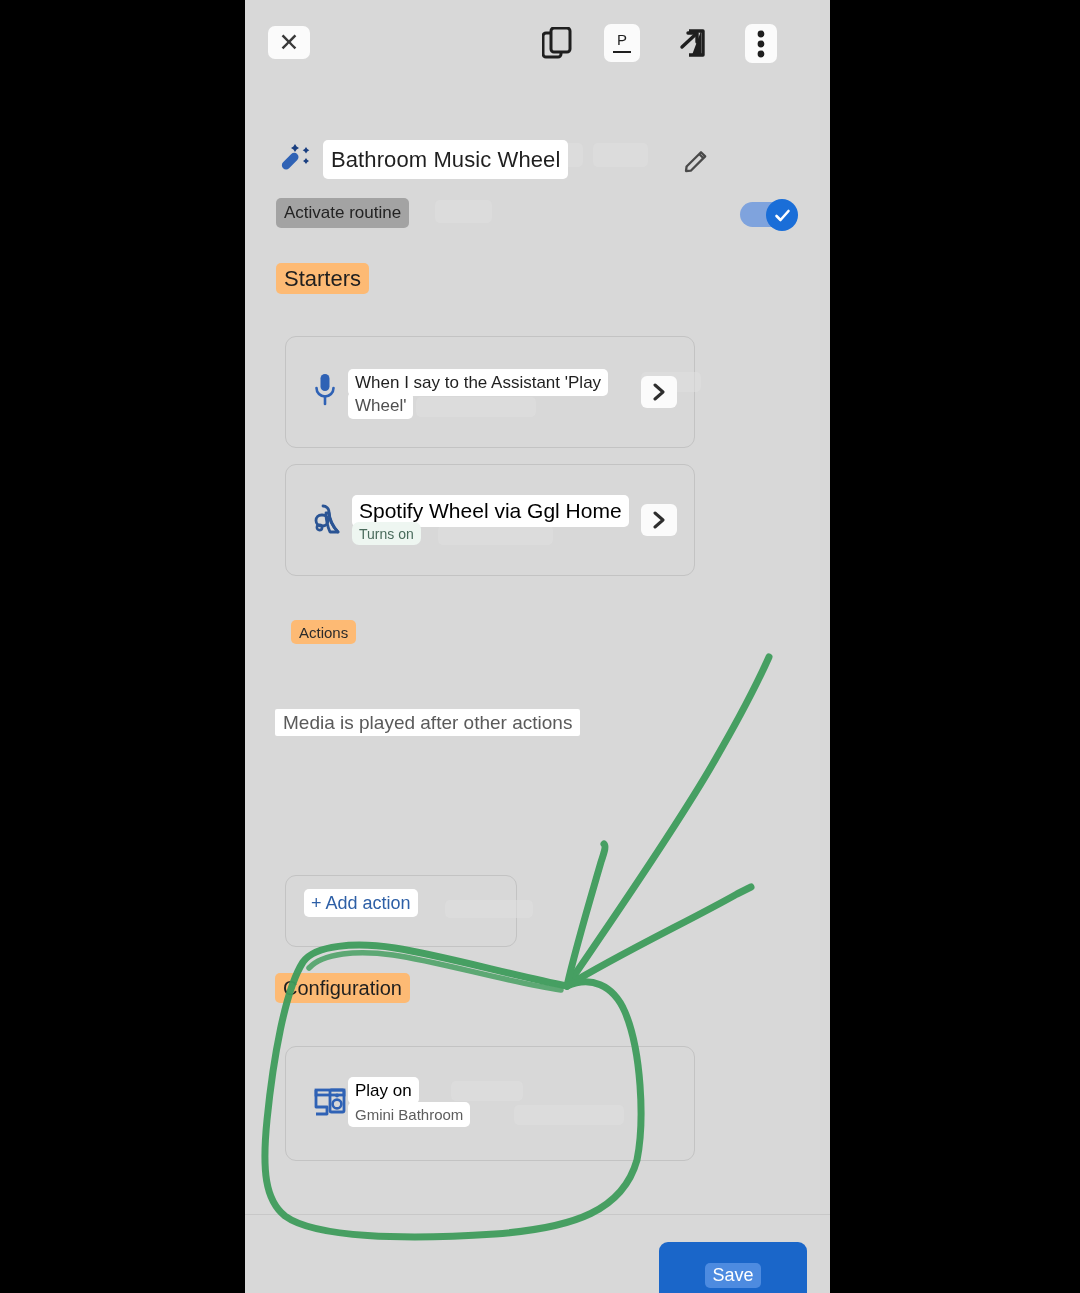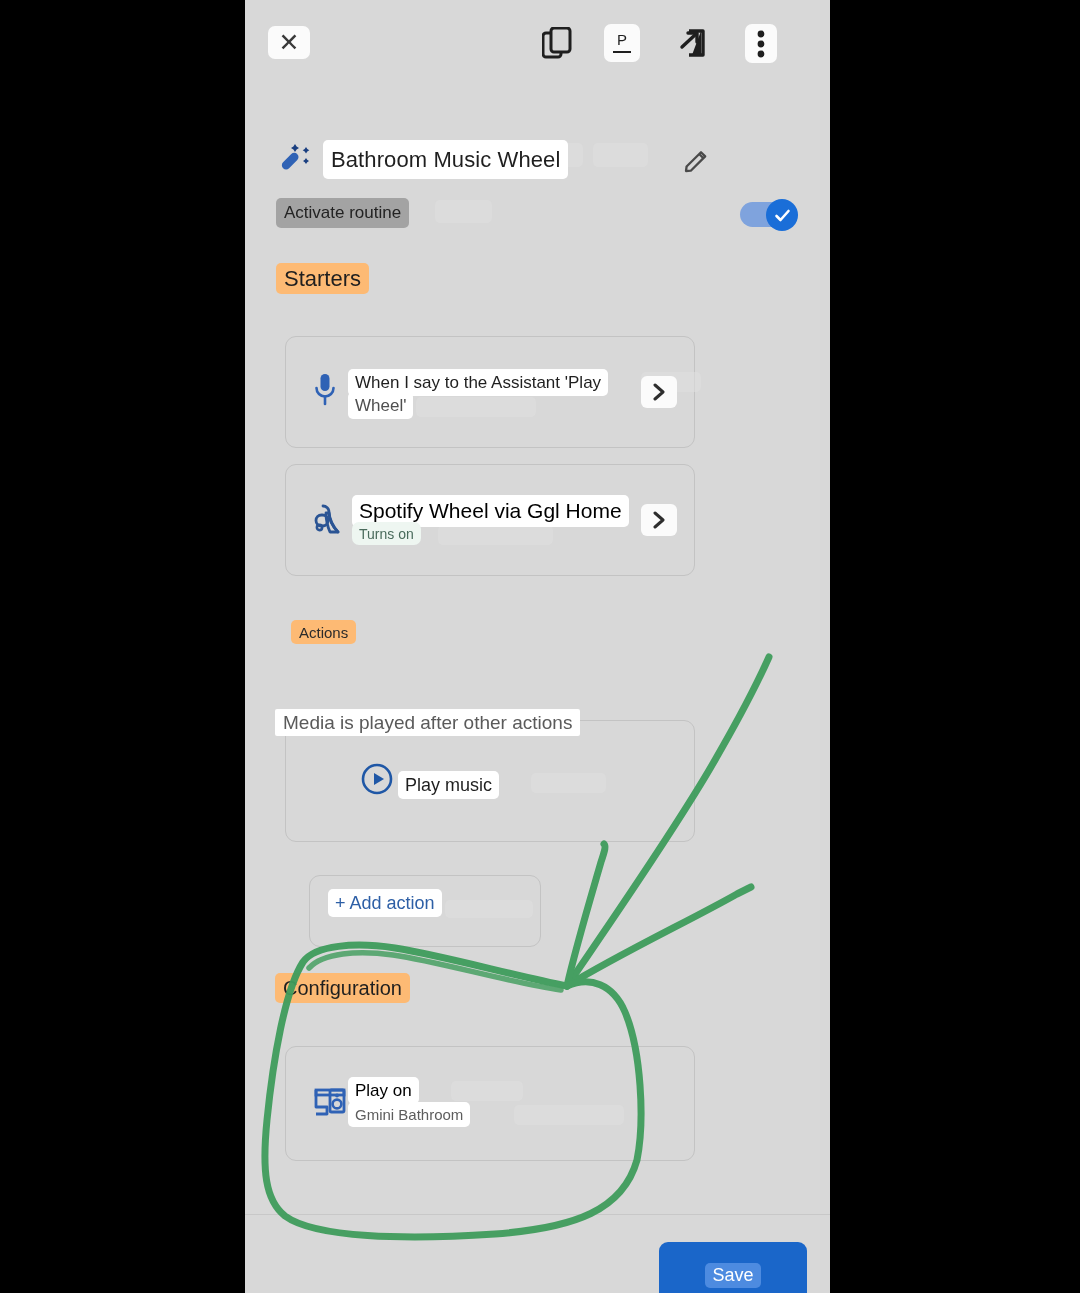--- a/index.html
+++ b/index.html
@@ -131,21 +131,21 @@
     position: absolute;
     left: 40px;
     width: 410px;
     border: 1px solid #c3c3c3;
     border-radius: 11px;
     background: transparent;
   }
   .card-starter1 { top: 336px; height: 112px; }
   .card-starter2 { top: 464px; height: 112px; }
   .card-action   { top: 720px; height: 122px; }
-  .card-addact   { top: 875px; height: 72px; width: 232px; margin-left: 24px; }
+  .card-addact   { top: 875px; height: 72px; width: 232px; }
   .card-playon   { top: 1046px; height: 115px; }
 
   .card-icon {
     position: absolute;
     left: 28px; top: 50%;
     transform: translateY(-50%);
   }
   .chev-btn {
     position: absolute;
     right: 17px; top: 50%;
@@ -329,30 +329,20 @@
         <svg width="16" height="18" viewBox="0 0 16 18">
           <path d="M4 2 L12 9 L4 16" fill="none" stroke="#2e2e2e" stroke-width="3" stroke-linecap="round" stroke-linejoin="round"></path>
         </svg>
       </div>
     </div>
 
     <div class="section-chip h-actions">Actions</div>
 
     <div class="note-chip">Media is played after other actions</div>
 
-    <div class="card card-action">
-      <span class="act-icon">
-        <svg width="32" height="32" viewBox="0 0 32 32">
-          <circle cx="16" cy="16" r="14" fill="none" stroke="#1f57a6" stroke-width="2.6"></circle>
-          <path d="M13 10 L23 16 L13 22 Z" fill="#1f57a6"></path>
-        </svg>
-      </span>
-      <div class="ghost-chip" style="left:245px; top:52px; width:75px; height:20px;"></div>
-      <div class="lbl-chip lbl-primary act-lbl">Play music</div>
-    </div>
 
     <div class="card card-addact">
       <div class="lbl-chip add-lbl">+ Add action</div>
     </div>
     <div class="ghost-chip" style="left:200px; top:900px; width:88px; height:18px;"></div>
 
     <div class="section-chip h-config">Configuration</div>
 
     <div class="card card-playon">
       <span class="card-icon">

